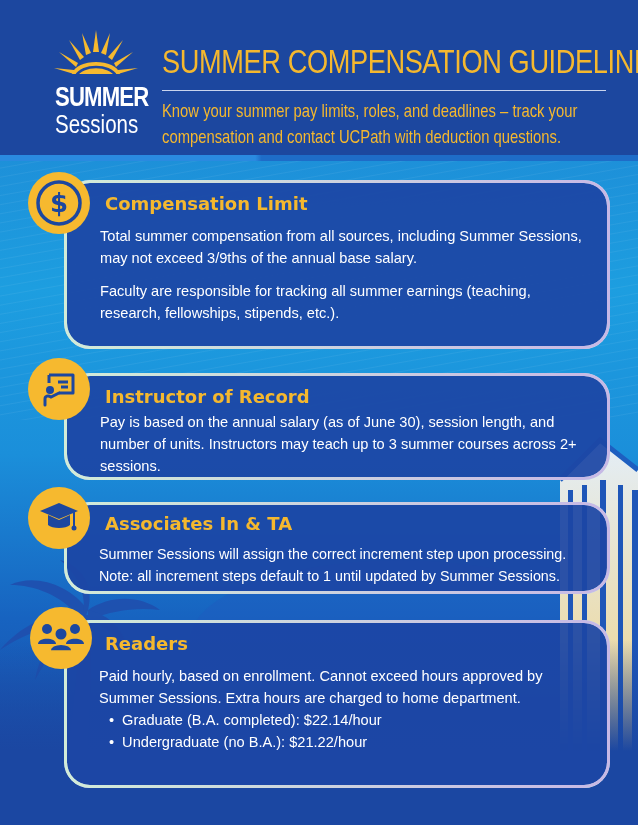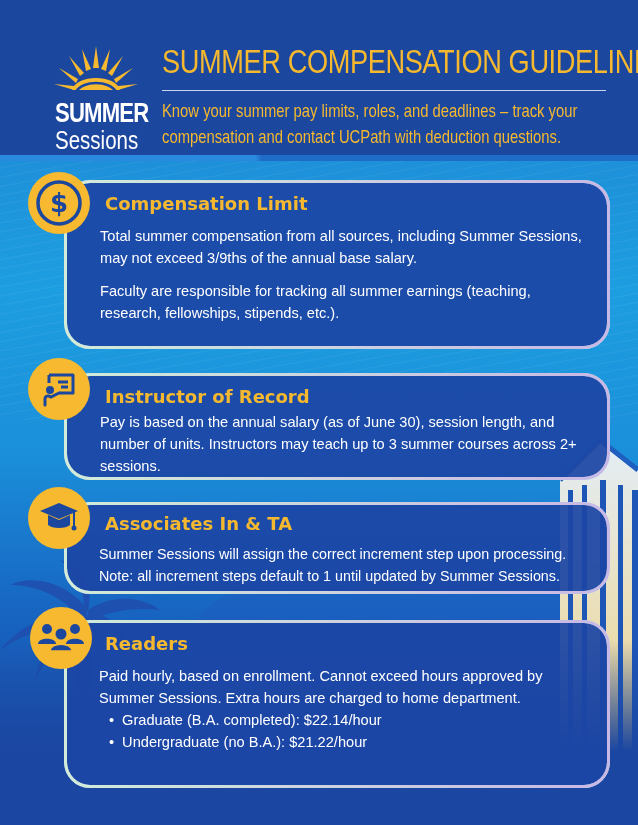--- a/index.html
+++ b/index.html
@@ -23,21 +23,21 @@
   }
   .hill {
     position: absolute; left: 190px; top: 560px; width: 420px; height: 160px;
     border-radius: 50% 50% 0 0; background: rgba(30, 90, 190, 0.45);
   }
   .bottom-fade {
     position: absolute; left: 0; top: 640px; width: 638px; height: 185px;
     background: linear-gradient(180deg, rgba(27,71,160,0) 0%, #1b47a2 60%);
   }
   
-  .logo { position: absolute; left: 46px; top: 46px; width: 100px; height: 110px; }
+  .logo { position: absolute; left: 46px; top: 30px; width: 100px; height: 110px; }
   .logo-sun { position: absolute; left: 8px; top: 0; width: 84px; height: 48px; }
   .logo-word1 {
     position: absolute; left: 0; top: 52px; width: 100px; text-align: center;
     font-family: "Liberation Sans", sans-serif; font-weight: bold; font-size: 27px;
     color: #ffffff; letter-spacing: -1px; transform: scaleX(0.82); transform-origin: center;
   }
   .logo-word2 {
     position: absolute; left: 0; top: 80px; width: 100px; text-align: center;
     font-family: "Liberation Sans", sans-serif; font-size: 25px;
     color: #ffffff; transform: scaleX(0.82); transform-origin: center;

